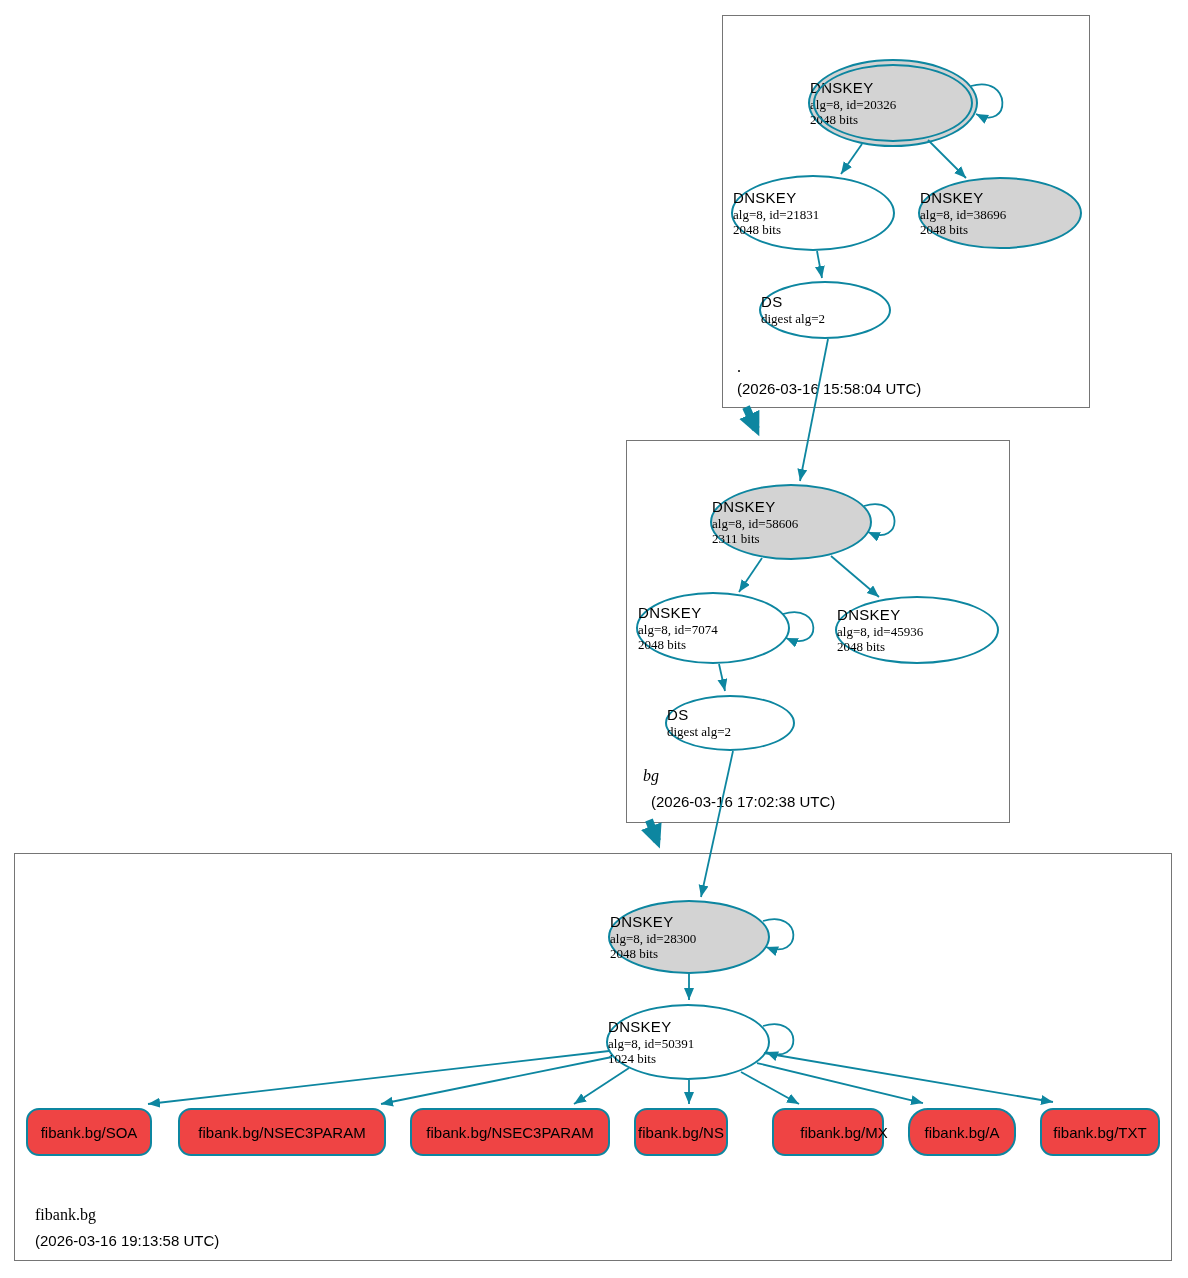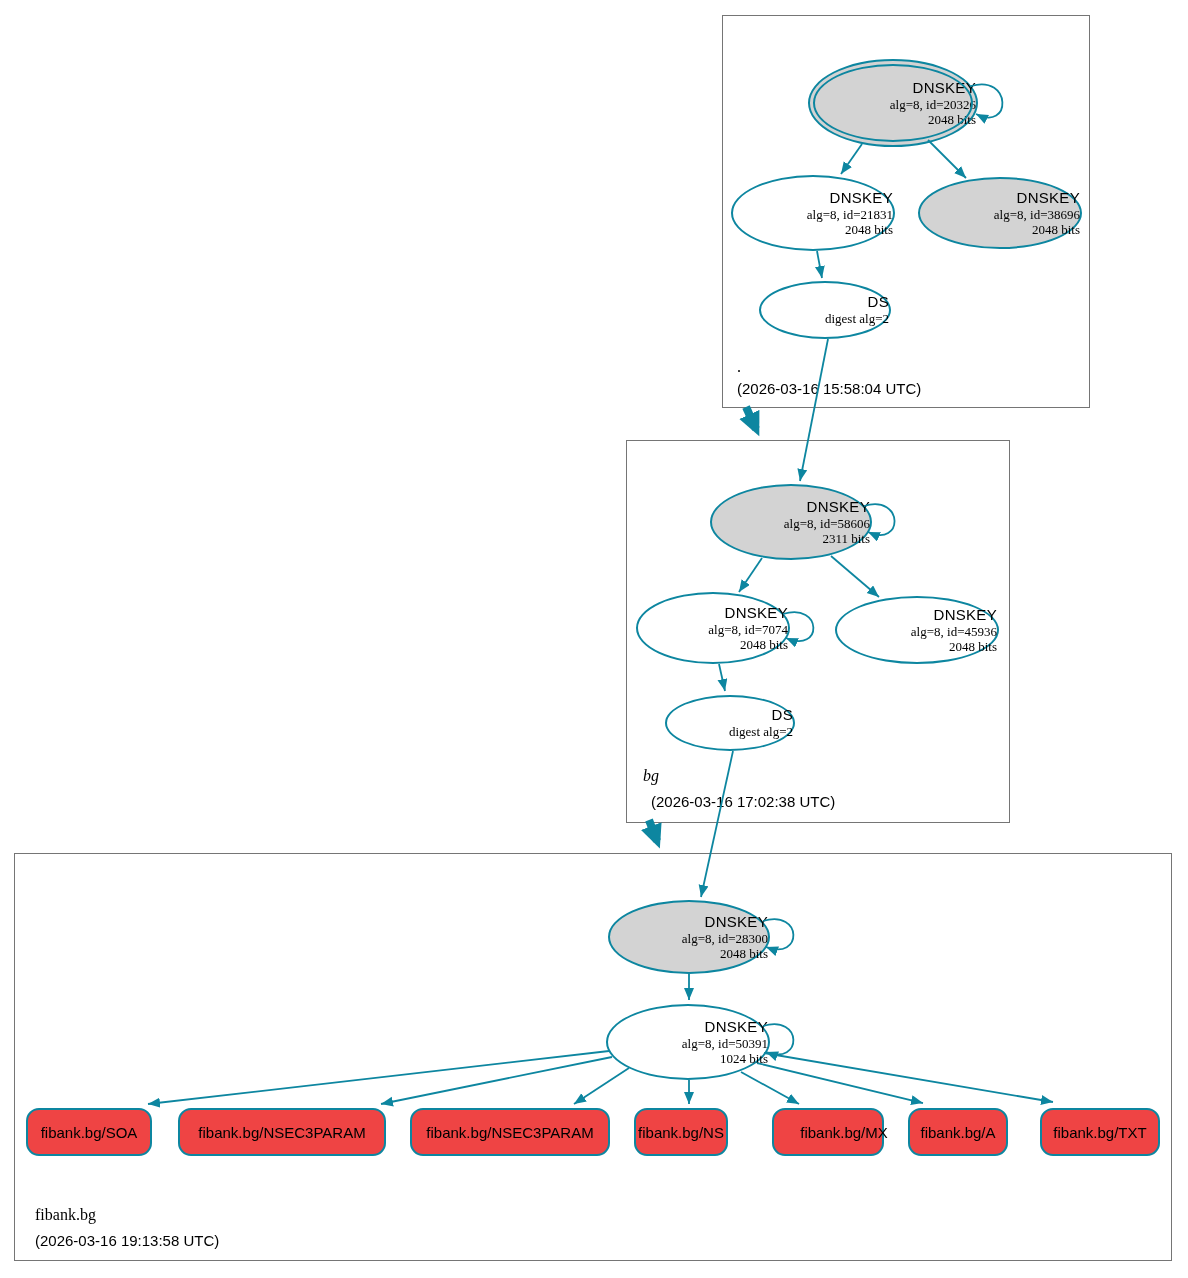--- a/index.html
+++ b/index.html
@@ -10,21 +10,21 @@
   *{box-sizing:border-box;}
   body{margin:0;background:#fff;}
   .canvas{position:relative;width:1188px;height:1278px;background:#fff;
           font-family:"Liberation Sans",sans-serif;color:#000;overflow:hidden;}
   .zone-box{position:absolute;border:1px solid var(--zone-border);z-index:1;}
   .zone-label{position:absolute;font-family:"Liberation Serif","DejaVu Serif",serif;
               font-size:16px;line-height:18px;white-space:nowrap;}
   .zone-ts{position:absolute;font-family:Liberation Sans, sans-serif;
            font-size:15px;line-height:18px;white-space:nowrap;}
   .node{position:absolute;border:2px solid var(--secure);border-radius:50%;background:#fff;
-        display:flex;flex-direction:column;align-items:flex-end;justify-content:center;
+        display:flex;flex-direction:column;align-items:flex-start;justify-content:center;
         text-align:center;z-index:2;line-height:1.18;}
   .node.sep{background:var(--sep-fill);}
   .node.double::before{content:"";position:absolute;inset:3px;border:2px solid var(--secure);
         border-radius:50%;pointer-events:none;}
   .nt{display:block;font-size:15px;letter-spacing:.3px;}
   .na{display:block;font-size:13px;font-family:"Liberation Serif","DejaVu Serif",serif;}
   .rrset{position:absolute;top:1108px;height:48px;border:2px solid var(--secure);
          border-radius:13px;background:#ef4444;display:flex;align-items:center;justify-content:center;
          font-size:15px;white-space:nowrap;z-index:2;}
   svg.edges{position:absolute;left:0;top:0;z-index:3;pointer-events:none;}
@@ -111,21 +111,21 @@
   </div>
   <div class="rrset" style="left:410px;width:200px;">
     <span>fibank.bg/NSEC3PARAM</span>
   </div>
   <div class="rrset" style="left:634px;width:94px;">
     <span>fibank.bg/NS</span>
   </div>
   <div class="rrset" style="left:772px;width:112px;padding-left:32px;">
     <span>fibank.bg/MX</span>
   </div>
-  <div class="rrset" style="left:908px;width:100px;">
+  <div class="rrset" style="left:908px;width:108px;border-radius:20px;">
     <span>fibank.bg/A</span>
   </div>
   <div class="rrset" style="left:1040px;width:120px;">
     <span>fibank.bg/TXT</span>
   </div>
 
   <svg class="edges" width="1188" height="1278" viewBox="0 0 1188 1278">
     <defs>
       <marker id="arr" markerUnits="userSpaceOnUse" markerWidth="14" markerHeight="12" refX="12" refY="5" orient="auto">
         <path class="mk" d="M0,0 L12,5 L0,10 z"></path>

